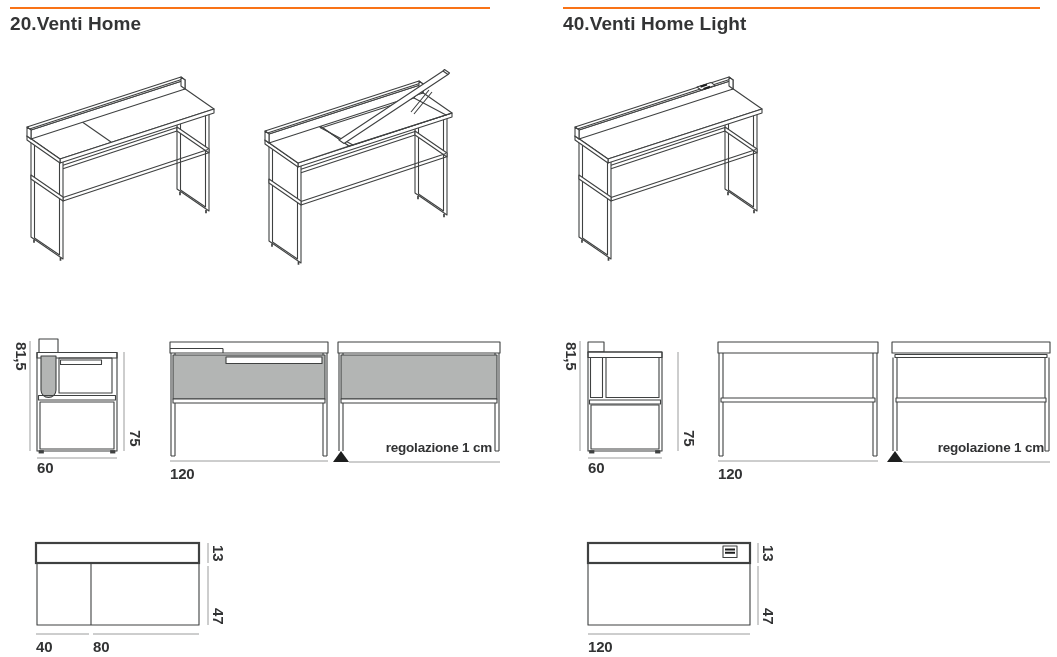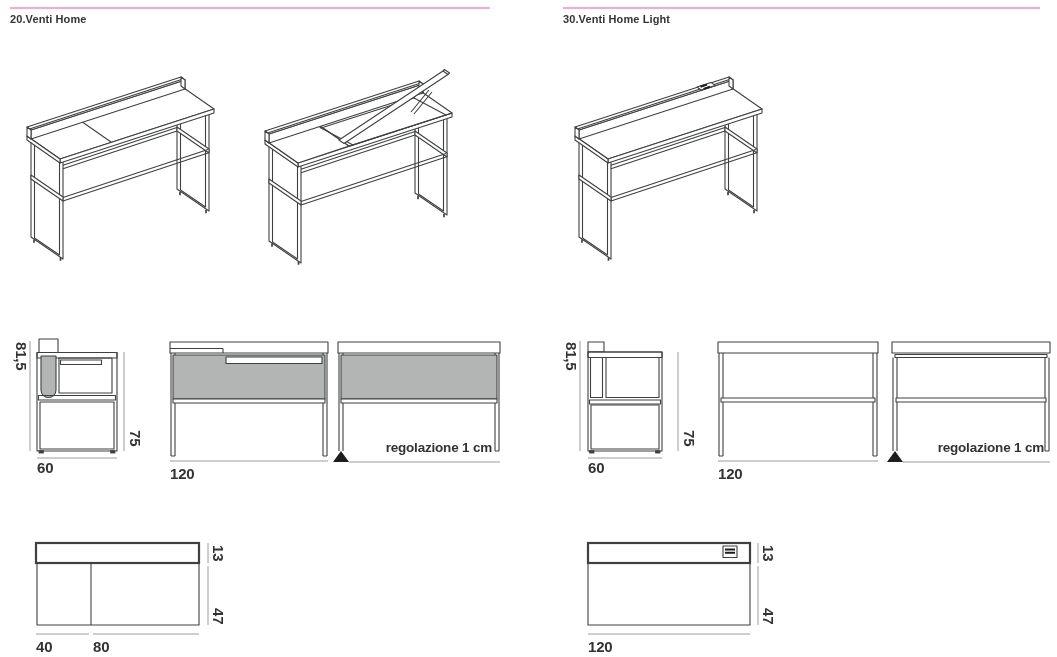--- a/index.html
+++ b/index.html
@@ -1,19 +1,19 @@
 <!DOCTYPE html>
 <html><head>
 <meta charset="utf-8">
 <style>
   html,body{margin:0;padding:0;background:#fff;}
   #canvas{position:relative;width:1057px;height:657px;background:#ffffff;overflow:hidden;
           font-family:"Liberation Sans",sans-serif;}
-  .title-block{position:absolute;border-top:2px solid #f9a8d4;padding-top:4px;
-               font-size:11px;font-weight:700;color:#333435;letter-spacing:.1px;}
+  .title-block{position:absolute;border-top:2px solid #f97316;padding-top:4px;
+               font-size:19px;font-weight:700;color:#333435;letter-spacing:.1px;}
   .drawing{position:absolute;}
   svg text{font-family:"Liberation Sans",sans-serif;font-weight:700;fill:#323334;letter-spacing:-0.2px;}
   text.dim-num{font-size:15px;}
   text.dim-note{font-size:13.5px;}
   .ln{stroke:#3f4141;stroke-width:1.1;fill:none;stroke-linejoin:round;stroke-linecap:butt;}
   .lnw{stroke:#3f4141;stroke-width:1.1;fill:#ffffff;stroke-linejoin:round;}
   .lng{stroke:#3f4141;stroke-width:1.1;fill:#b3b5b4;stroke-linejoin:round;}
   .thick{stroke:#3f4141;stroke-width:2.2;fill:#ffffff;stroke-linejoin:miter;}
   .dim{stroke:#9b9c9c;stroke-width:1;fill:none;}
   .feet{stroke:#3f4141;stroke-width:1.7;fill:none;}
@@ -22,21 +22,21 @@
 </style>
 </head>
 <body>
 
 <div id="canvas">
 
   <div class="title-block" style="left:10px;top:7px;width:480px;">
     <span>20.Venti Home</span>
   </div>
   <div class="title-block" style="left:563px;top:7px;width:477px;">
-    <span>30.Venti Home Light</span>
+    <span>40.Venti Home Light</span>
   </div>
 
   <svg class="drawing" style="left:5px;top:46px;" width="235" height="215" viewBox="0 0 235 215">
     <path class="lnw" d="M172,44 L204,66 L204,165 L172,143 Z"></path>
     <path class="ln" d="M175.5,48.5 L200.5,65.5 L200.5,161 L175.5,144 Z"></path>
     <path class="lnw" d="M172,81 L204,103 L204,107 L172,85 Z"></path>
     <path class="feet" d="M175,146 v3.2 M201,164 v3.2"></path>
     <path class="ln" d="M27,129.5 L172,81.5 M27,133 L172,85 M58,151.5 L203,103.5 M58,155 L203,107"></path>
     <path class="lnw" d="M26,92 L58,114 L58,213 L26,191 Z"></path>
     <path class="ln" d="M29.5,96.5 L54.5,113.5 L54.5,209 L29.5,192 Z"></path>

